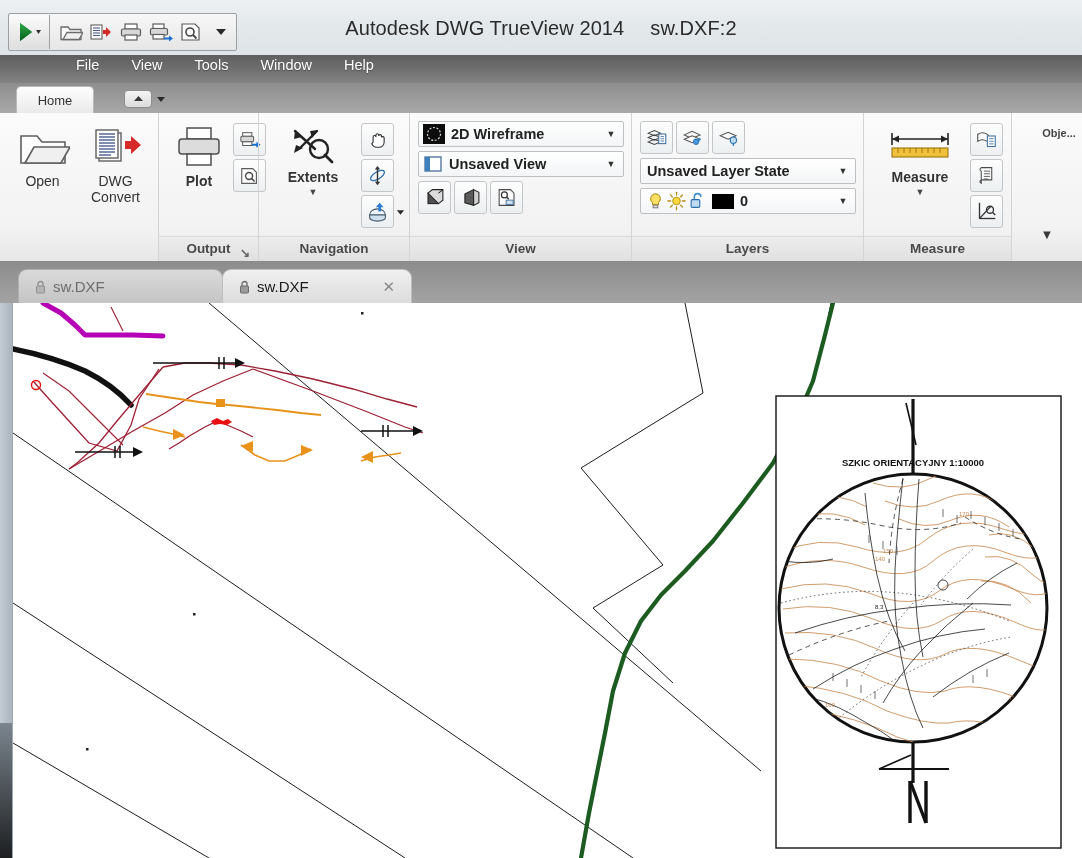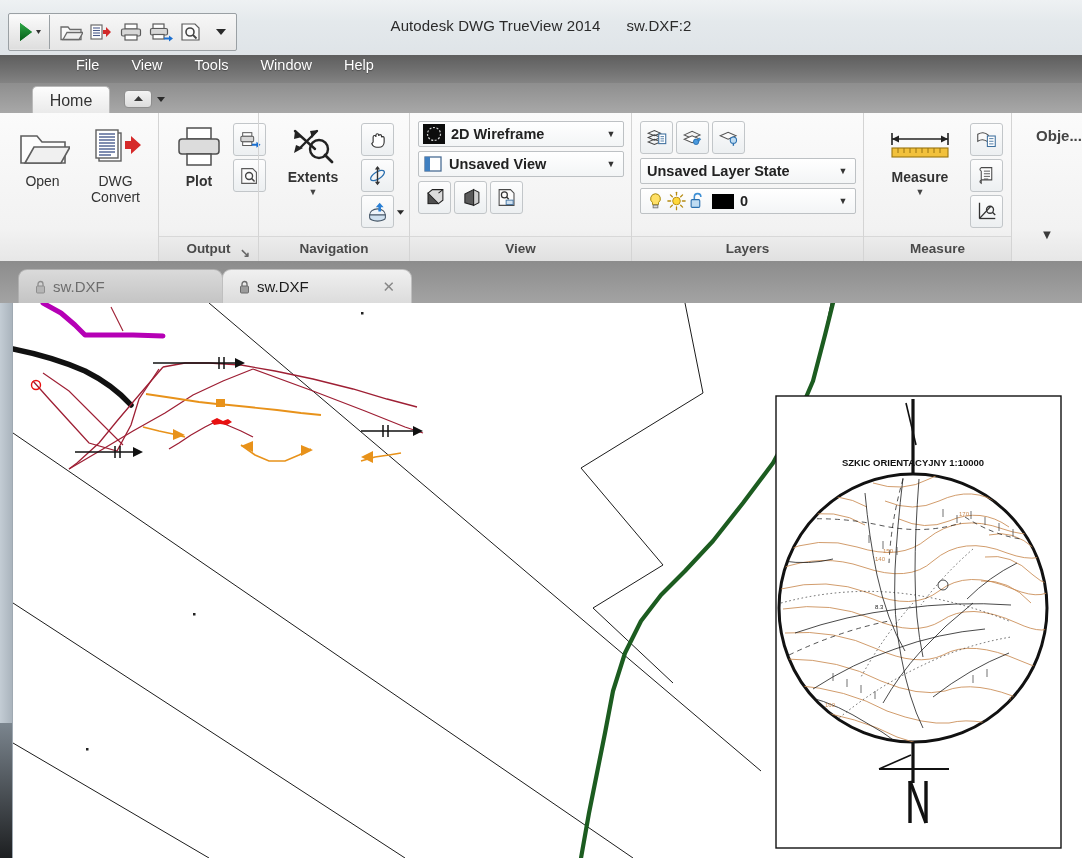--- a/index.html
+++ b/index.html
@@ -28,21 +28,21 @@
     background:linear-gradient(to bottom,#fbfbfb,#dedede);
     border-right:1px solid #9aa0a4;
     position:relative;
   }
   .qat-sep{width:6px;}
   .qicon{
     width:30px;height:34px;display:flex;align-items:center;justify-content:center;
   }
   .title-text{
     position:absolute;left:0;top:17px;width:1082px;text-align:center;
-    font-size:15px;color:#2b2b2b;letter-spacing:.1px;
+    font-size:20px;color:#2b2b2b;letter-spacing:.1px;
   }
   .title-text .fname{margin-left:26px;}
 
   
   .menubar{
     position:absolute;left:0;top:55px;width:1082px;height:28px;
     background:linear-gradient(to bottom,#5e5e5e 0%,#6f6f6f 50%,#838383 100%);
     display:flex;align-items:flex-start;padding-left:60px;box-sizing:border-box;
   }
   .menuitem{
@@ -54,21 +54,21 @@
   .tabrow{
     position:absolute;left:0;top:83px;width:1082px;height:30px;
     background:linear-gradient(to bottom,#8e8e8e,#a8a8a8);
   }
   .rtab{
     position:absolute;left:16px;top:3px;width:76px;height:27px;
     background:linear-gradient(to bottom,#fdfdfd,#e9e9e9);
     border:1px solid #b9b9b9;border-bottom:none;
     border-radius:5px 5px 0 0;
     display:flex;align-items:center;justify-content:center;
-    font-size:16px;color:#333;margin-left:16px;
+    font-size:13px;color:#333;
   }
   .minribbon{
     position:absolute;left:124px;top:7px;display:flex;align-items:center;gap:4px;
   }
   .minbtn{
     width:26px;height:16px;border:1px solid #8e8e8e;border-radius:4px;
     background:linear-gradient(to bottom,#f4f4f4,#dcdcdc);
     display:flex;align-items:center;justify-content:center;
   }
 
@@ -548,21 +548,21 @@
               <line x1="18.8" y1="12.8" x2="22" y2="16" stroke="#333" stroke-width="1.6"></line>
             </svg>
           </div>
         </div>
       </div>
       <div class="panel-label">Measure</div>
     </div>
 
     <div class="panel" style="width:71px">
       <div class="panel-content" style="justify-content:center;padding-top:14px;">
-        <span style="font-size:15px;color:#444;margin-left:24px;">Obje...</span>
+        <span style="font-size:11px;color:#444;margin-left:24px;">Obje...</span>
       </div>
       <div style="height:34px;display:flex;align-items:flex-start;justify-content:center;">
         <span style="font-size:13px;color:#3a3a3a;">▼</span>
       </div>
     </div>
   </div>
 
   <div class="docstrip">
     <div class="dtab inactive">
       <svg width="11" height="14" viewBox="0 0 11 14">

